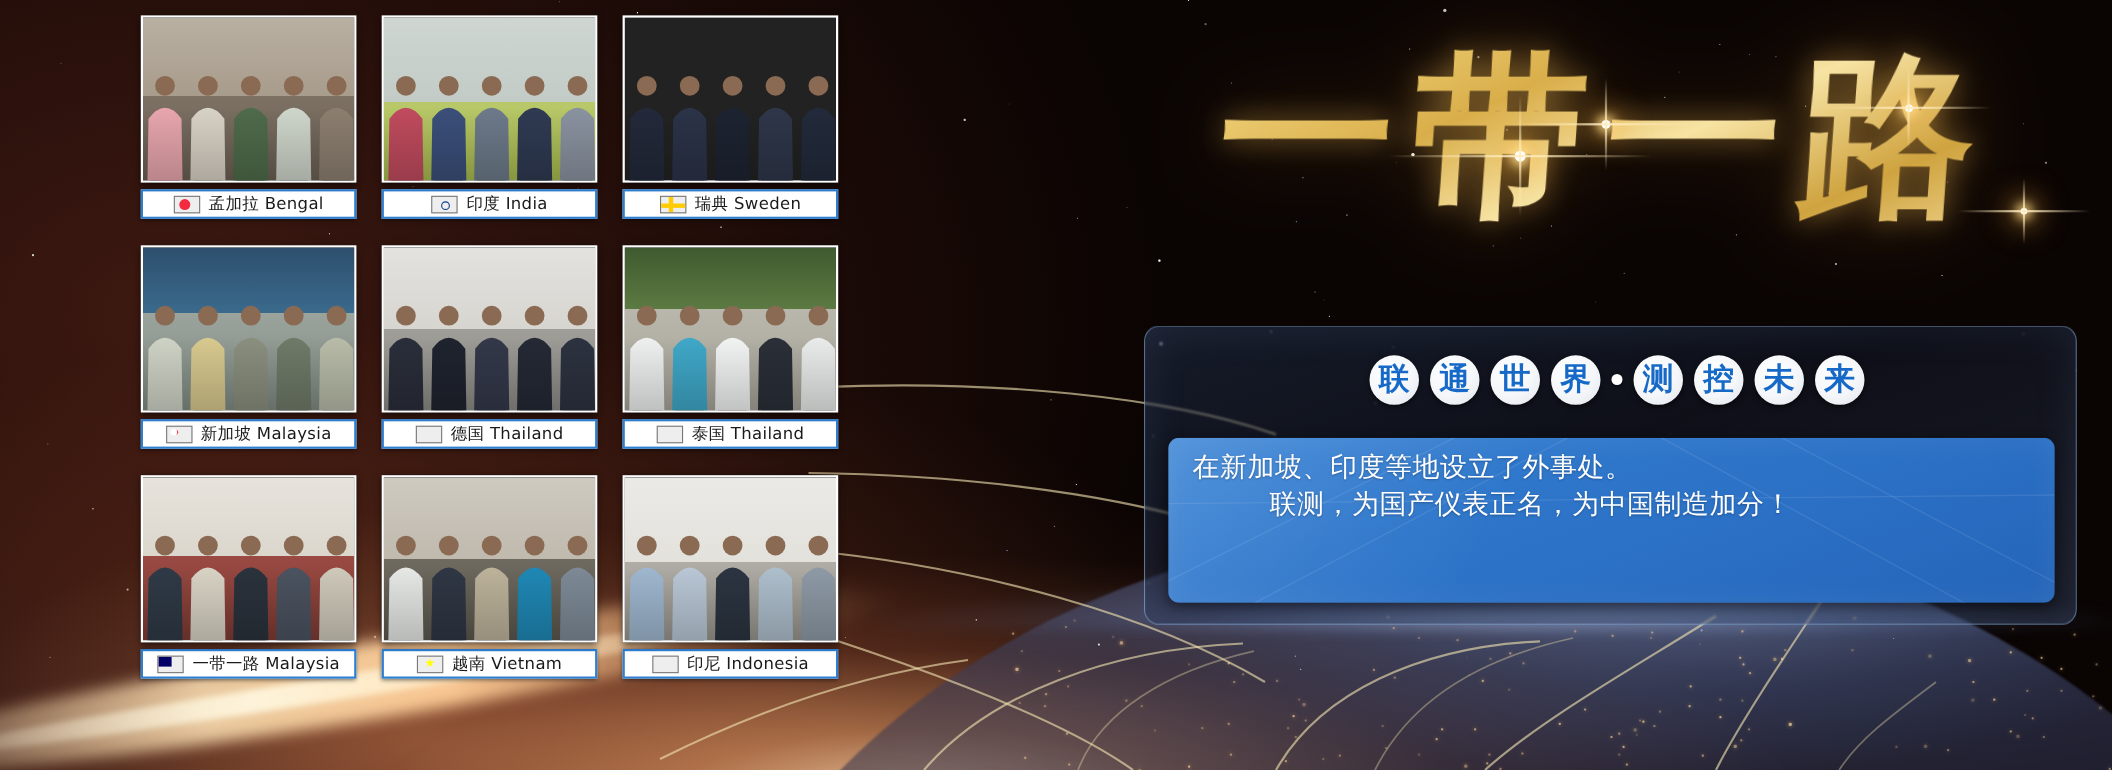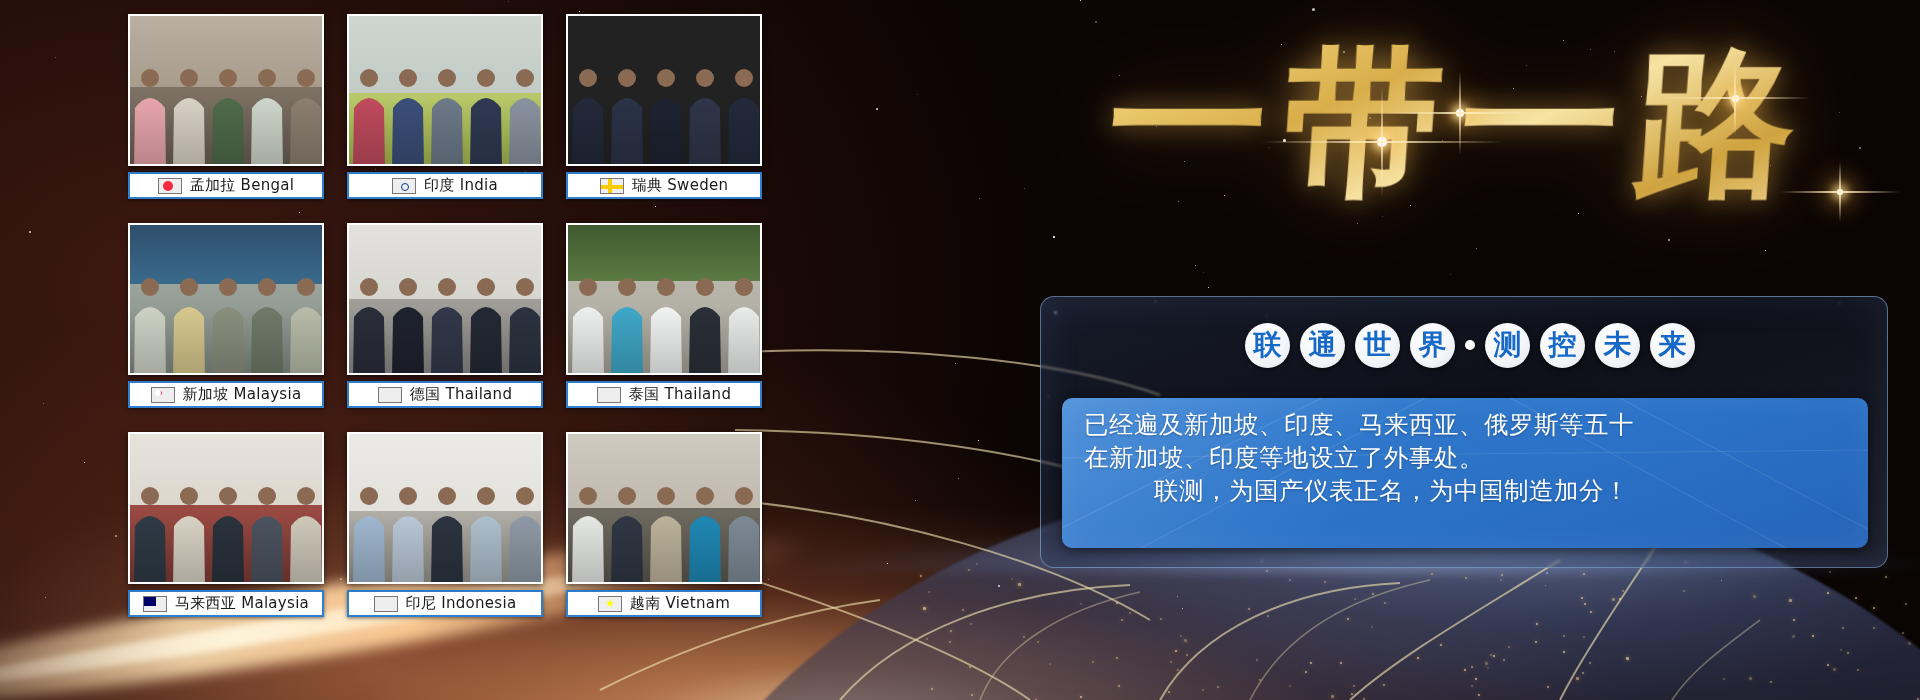--- a/index.html
+++ b/index.html
@@ -763,21 +763,57 @@
             </g>
             <g>
               <rect x="163" y="126" width="26" height="26" fill="#2c3038" opacity="0.85"></rect>
               <path d="M160 152 L161 92 Q176 72 191 92 L192 152 Z" fill="#cfc9ba"></path>
               <circle cx="176" cy="62" r="9" fill="#8a6a52"></circle>
             </g>
           </svg>
         </div>
         <div class="caption">
           <span class="flag f-my"></span>
-          <span class="txt">马来西亚 Malaysia</span>
+          <span class="txt">一带一路 Malaysia</span>
+        </div>
+      </div>
+      <div class="cell">
+        <div class="photo">
+          <div class="scene" style="background: linear-gradient(rgb(207, 202, 192) 0%, rgb(191, 185, 174) 50%, rgb(111, 106, 96) 50%, rgb(91, 87, 78) 100%);"></div>
+          <svg width="196" height="152" viewBox="0 0 196 152" style="position: absolute; inset: 0px;">
+            <g>
+              <rect x="7" y="126" width="26" height="26" fill="#2c3038" opacity="0.85"></rect>
+              <path d="M4 152 L5 92 Q20 72 35 92 L36 152 Z" fill="#e6e8e6"></path>
+              <circle cx="20" cy="62" r="9" fill="#8a6a52"></circle>
+            </g>
+            <g>
+              <rect x="46" y="126" width="26" height="26" fill="#2c3038" opacity="0.85"></rect>
+              <path d="M43 152 L44 92 Q59 72 74 92 L75 152 Z" fill="#2f3744"></path>
+              <circle cx="59" cy="62" r="9" fill="#8a6a52"></circle>
+            </g>
+            <g>
+              <rect x="85" y="126" width="26" height="26" fill="#2c3038" opacity="0.85"></rect>
+              <path d="M82 152 L83 92 Q98 72 113 92 L114 152 Z" fill="#bdb39b"></path>
+              <circle cx="98" cy="62" r="9" fill="#8a6a52"></circle>
+            </g>
+            <g>
+              <rect x="124" y="126" width="26" height="26" fill="#2c3038" opacity="0.85"></rect>
+              <path d="M121 152 L122 92 Q137 72 152 92 L153 152 Z" fill="#1f88b5"></path>
+              <circle cx="137" cy="62" r="9" fill="#8a6a52"></circle>
+            </g>
+            <g>
+              <rect x="163" y="126" width="26" height="26" fill="#2c3038" opacity="0.85"></rect>
+              <path d="M160 152 L161 92 Q176 72 191 92 L192 152 Z" fill="#7d8a96"></path>
+              <circle cx="176" cy="62" r="9" fill="#8a6a52"></circle>
+            </g>
+          </svg>
+        </div>
+        <div class="caption">
+          <span class="flag f-vn"></span>
+          <span class="txt">越南 Vietnam</span>
         </div>
       </div>
       <div class="cell">
         <div class="photo">
           <div class="scene" style="background: linear-gradient(rgb(236, 234, 230) 0%, rgb(227, 225, 220) 52%, rgb(176, 173, 166) 52%, rgb(151, 148, 141) 100%);"></div>
           <svg width="196" height="152" viewBox="0 0 196 152" style="position: absolute; inset: 0px;">
             <g>
               <rect x="7" y="126" width="26" height="26" fill="#2c3038" opacity="0.85"></rect>
               <path d="M4 152 L5 92 Q20 72 35 92 L36 152 Z" fill="#9fb7cf"></path>
               <circle cx="20" cy="62" r="9" fill="#8a6a52"></circle>
@@ -800,56 +836,20 @@
             <g>
               <rect x="163" y="126" width="26" height="26" fill="#2c3038" opacity="0.85"></rect>
               <path d="M160 152 L161 92 Q176 72 191 92 L192 152 Z" fill="#8e9aa6"></path>
               <circle cx="176" cy="62" r="9" fill="#8a6a52"></circle>
             </g>
           </svg>
         </div>
         <div class="caption">
           <span class="flag f-id"></span>
           <span class="txt">印尼 Indonesia</span>
-        </div>
-      </div>
-      <div class="cell">
-        <div class="photo">
-          <div class="scene" style="background: linear-gradient(rgb(207, 202, 192) 0%, rgb(191, 185, 174) 50%, rgb(111, 106, 96) 50%, rgb(91, 87, 78) 100%);"></div>
-          <svg width="196" height="152" viewBox="0 0 196 152" style="position: absolute; inset: 0px;">
-            <g>
-              <rect x="7" y="126" width="26" height="26" fill="#2c3038" opacity="0.85"></rect>
-              <path d="M4 152 L5 92 Q20 72 35 92 L36 152 Z" fill="#e6e8e6"></path>
-              <circle cx="20" cy="62" r="9" fill="#8a6a52"></circle>
-            </g>
-            <g>
-              <rect x="46" y="126" width="26" height="26" fill="#2c3038" opacity="0.85"></rect>
-              <path d="M43 152 L44 92 Q59 72 74 92 L75 152 Z" fill="#2f3744"></path>
-              <circle cx="59" cy="62" r="9" fill="#8a6a52"></circle>
-            </g>
-            <g>
-              <rect x="85" y="126" width="26" height="26" fill="#2c3038" opacity="0.85"></rect>
-              <path d="M82 152 L83 92 Q98 72 113 92 L114 152 Z" fill="#bdb39b"></path>
-              <circle cx="98" cy="62" r="9" fill="#8a6a52"></circle>
-            </g>
-            <g>
-              <rect x="124" y="126" width="26" height="26" fill="#2c3038" opacity="0.85"></rect>
-              <path d="M121 152 L122 92 Q137 72 152 92 L153 152 Z" fill="#1f88b5"></path>
-              <circle cx="137" cy="62" r="9" fill="#8a6a52"></circle>
-            </g>
-            <g>
-              <rect x="163" y="126" width="26" height="26" fill="#2c3038" opacity="0.85"></rect>
-              <path d="M160 152 L161 92 Q176 72 191 92 L192 152 Z" fill="#7d8a96"></path>
-              <circle cx="176" cy="62" r="9" fill="#8a6a52"></circle>
-            </g>
-          </svg>
-        </div>
-        <div class="caption">
-          <span class="flag f-vn"></span>
-          <span class="txt">越南 Vietnam</span>
         </div>
       </div>
     </div>
 
   <div class="calligraphy">一带一路</div>
   <div class="spark" style="left:1262px;top:82px;width:240px;height:120px;">
     <span class="core"></span>
     <span class="h" style="width:240px;margin-left:-120px;"></span>
     <span class="v" style="height:110px;margin-top:-55px;"></span>
   </div>
@@ -886,18 +886,17 @@
   <div class="textbox">
     <svg class="sheen" width="806" height="150" viewBox="0 0 806 150">
       <g fill="none" stroke="#ffffff" stroke-opacity="0.28" stroke-width="1.2">
         <path d="M-40 150 L 300 -20"></path>
           <path d="M60 160 L 420 -30"></path>
         <path d="M430 -10 L 760 170"></path>
           <path d="M520 -20 L 860 160"></path>
         <path d="M-20 60 L 806 52"></path>
       </g>
     </svg>
-    <p class="ln2">已经遍及新加坡、印度、马来西亚、俄罗斯等五十</p>
     <p class="ln4b">在新加坡、印度等地设立了外事处。</p>
     <p class="ln4">联测，为国产仪表正名，为中国制造加分！</p>
   </div>
 
 </div>
 
 </body></html>

